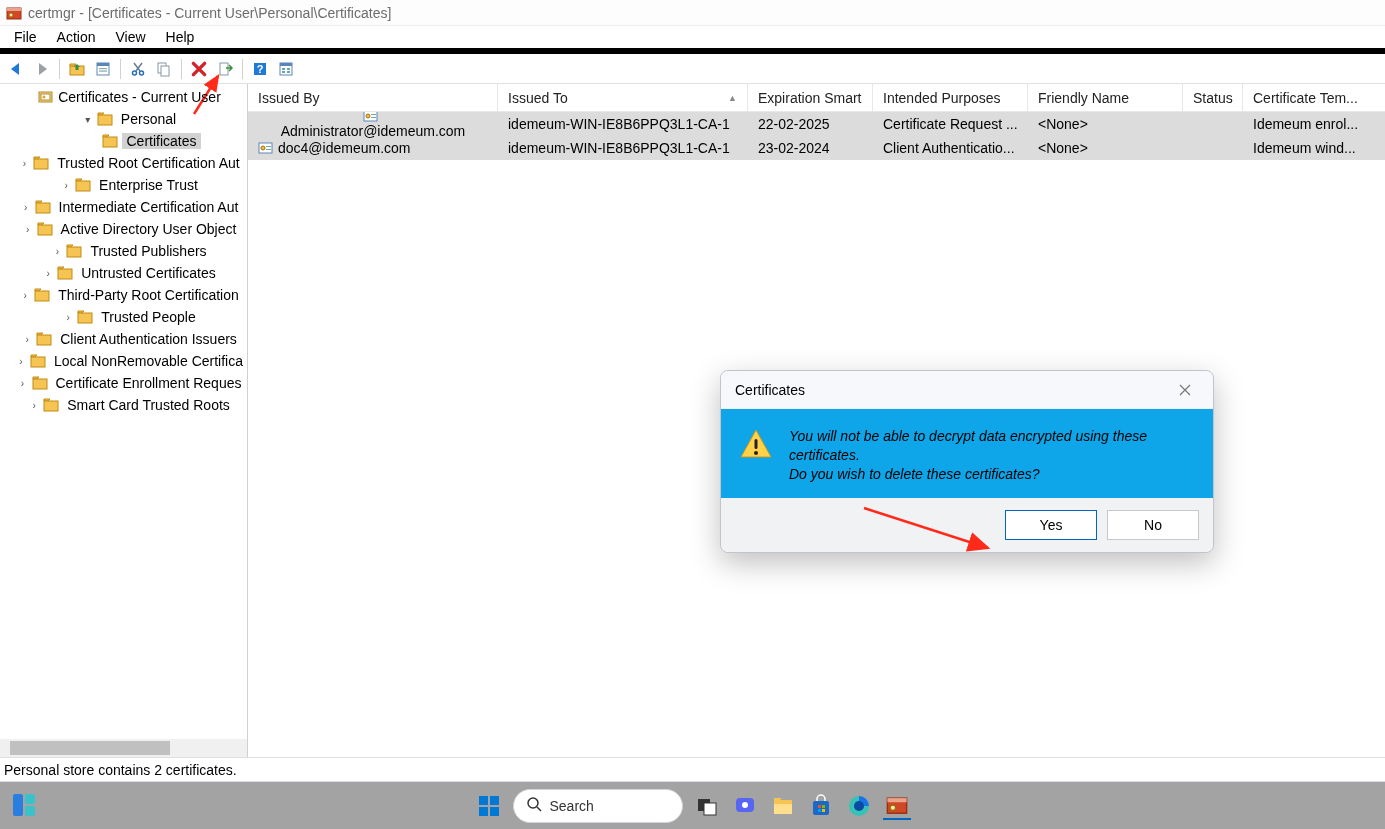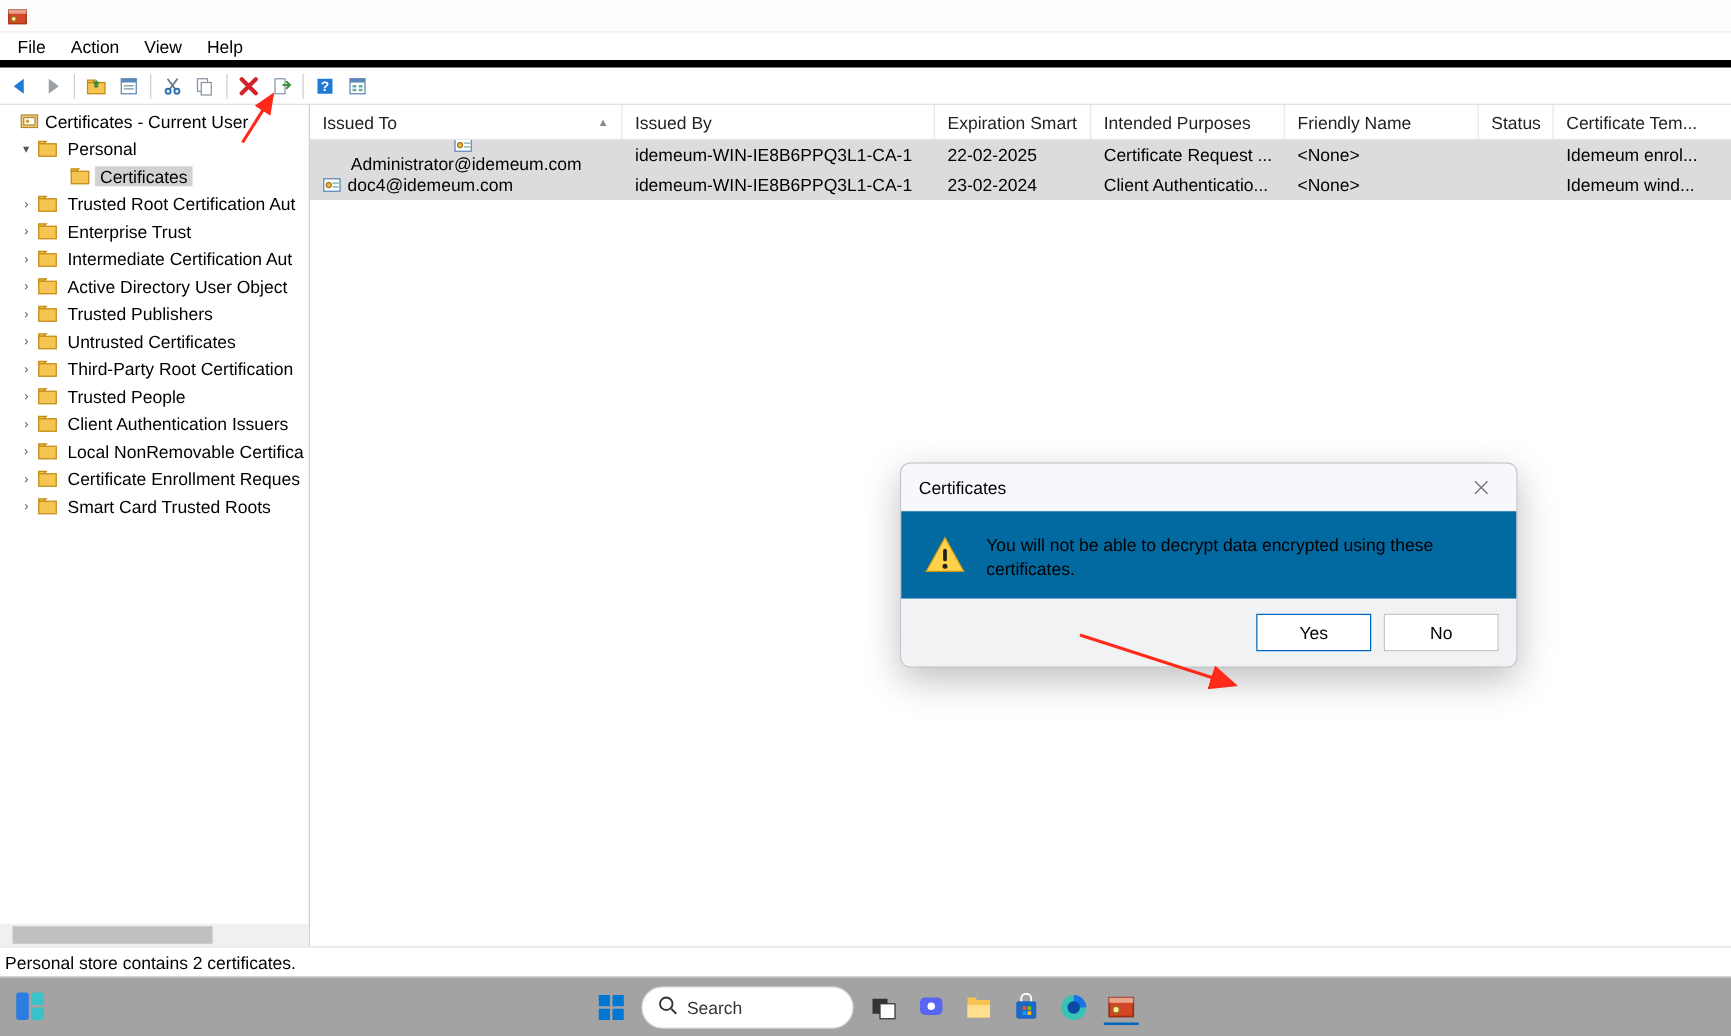--- a/index.html
+++ b/index.html
@@ -9,21 +9,21 @@
   .title-bar .icon { width:16px; height:16px; margin-right:6px;}
   .title-bar .title { color:#6c6c6c; font-size:14px;}
   .menu-bar { height:28px; display:flex; align-items:center; padding:0 4px; border-bottom:6px solid #000000;}
   .menu-bar .menu-item { padding:4px 10px; cursor:default;}
   .toolbar { height:30px; display:flex; align-items:center; padding:2px 4px; border-bottom:1px solid #e0e0e0; gap:2px;}
   .tool-sep { width:1px; height:20px; background:#d0d0d0; margin:0 3px; }
   .tool-btn { width:24px; height:24px; display:flex; align-items:center; justify-content:center; border:1px solid transparent; }
   .main { flex:1; display:flex; min-height:0;}
   .tree-pane { width:248px; border-right:1px solid #d0d0d0; overflow:hidden; display:flex; flex-direction:column; position:relative;}
   .tree-content {flex:1; overflow:hidden; padding-top:2px;}
-  .tree-row { display:flex; align-items:center; height:22px; white-space:nowrap; padding-left:2px;}
+  .tree-row { display:flex; align-items:center; height:22px; white-space:nowrap; padding-left:2px;justify-content:center;}
   .tree-row.depth0 { padding-left:2px;}
   .tree-row.depth1 { padding-left:14px;}
   .tree-row.depth2 { padding-left:40px;}
   .tree-row .expander { width:14px; display:flex; justify-content:center; color:#555; font-size:10px;}
   .tree-row .folder-icon { width:16px; height:14px; margin:0 4px 0 2px;}
   .tree-row .label { padding:0 4px;}
   .tree-row.selected .label { background:#d2d2d2;}
   .tree-hscroll { height:18px; background:#f0f0f0; display:flex; align-items:center;}
   .tree-hscroll .thumb { height:14px; background:#c0c0c0; width:160px; margin-left:10px;}
   .list-pane { flex:1; display:flex; flex-direction:column; min-width:0;}
@@ -33,21 +33,21 @@
   .list-row { display:flex; height:24px; align-items:center;}
   .list-row.selected { background:#dcdcdc;}
   .list-row .cell { padding:0 10px; overflow:hidden; text-overflow:ellipsis; white-space:nowrap; font-size:14px;}
   .cert-small-icon { width:16px; height:14px; margin-right:4px; flex-shrink:0;}
   .status-bar { height:24px; border-top:1px solid #e0e0e0; padding:2px 4px; font-size:14px; display:flex; align-items:center;}
   .taskbar { height:48px; background:#a3a3a3; display:flex; align-items:center; justify-content:center; gap:10px; border-top:1px solid #d8dde6;}
   .task-icon { width:28px; height:28px; display:flex; align-items:center; justify-content:center;}
   .search-pill { width:170px; height:34px; border:1px solid #d0d5dd; border-radius:17px; background:#fff; display:flex; align-items:center; padding:0 12px; gap:8px; font-size:14px; color:#333;}
   .dialog-overlay { position:absolute; left:720px; top:370px; width:494px; background:#fbfbfb; border:1px solid #c0c4cc; border-radius:8px; box-shadow: 0 10px 30px rgba(0,0,0,0.25);}
   .dialog-title { height:38px; display:flex; align-items:center; justify-content:space-between; padding:0 8px 0 14px; border-bottom:1px solid #eceef2; background:#f6f8fb; border-radius:8px 8px 0 0;}
-  .dialog-body { display:flex; padding:18px 18px 14px 18px; gap:16px; background:#0369a1;}
+  .dialog-body { display:flex; padding:18px 18px 14px 18px; gap:16px; background:#0ea5e9;font-style:italic;}
   .dialog-body .msg { font-size:14px; line-height:1.35;}
   .dialog-footer { background:#f1f2f4; padding:12px 14px; display:flex; justify-content:flex-end; gap:10px; border-radius:0 0 8px 8px;}
   .dlg-btn { width:92px; height:30px; background:#fff; border:1px solid #c6c8cc; font-size:14px; display:flex; align-items:center; justify-content:center;}
   .dlg-btn.primary { border:1px solid #0067c0; color:#000;}
   .close-x { width:40px; height:28px; display:flex; align-items:center; justify-content:center; color:#777; font-size:14px;}
   .arrow-annotation { position:absolute; pointer-events:none;}
   .col-sort-up { font-size:9px; color:#888; margin-left:auto;}
   .widgets-btn { position:absolute; left:6px; top:6px; width:36px; height:36px; display:flex; align-items:center; justify-content:center; border-radius:4px;}
   .taskbar-wrap { position:relative; width:100%; height:48px;}
 </style>
@@ -57,20 +57,21 @@
 <div class="window">
 
   <div class="title-bar">
     <span class="icon">
       <svg viewBox="0 0 16 16" width="16" height="16">
           <rect x="1" y="3" width="14" height="11" fill="#d24726" stroke="#9c2e10"></rect>
           <rect x="1" y="3" width="14" height="3" fill="#e8a38c"></rect>
           <circle cx="5" cy="10" r="2" fill="#ffe9a6" stroke="#9c6b12"></circle>
         </svg>
     </span>
+    <span class="title">certmgr - [Certificates - Current User\Personal\Certificates]</span>
   </div>
 
   <div class="menu-bar">
     <div class="menu-item">File</div>
     <div class="menu-item">Action</div>
     <div class="menu-item">View</div>
     <div class="menu-item">Help</div>
   </div>
 
   <div class="toolbar">
@@ -282,25 +283,25 @@
             <span class="label">Smart Card Trusted Roots</span>
           </div>
       </div>
       <div class="tree-hscroll">
           <div class="thumb"></div>
         </div>
     </div>
 
     <div class="list-pane">
       <div class="column-header">
+        <div class="col" style="width:250px">Issued By</div>
         <div class="col" style="width:250px">
             <span>Issued To</span>
             <span class="col-sort-up">▲</span>
           </div>
-        <div class="col" style="width:250px">Issued By</div>
         <div class="col" style="width:125px">Expiration Smart</div>
         <div class="col" style="width:155px">Intended Purposes</div>
         <div class="col" style="width:155px">Friendly Name</div>
         <div class="col" style="width:60px">Status</div>
         <div class="col" style="flex:1;border-right:none">Certificate Tem...</div>
       </div>
       <div class="list-rows">
         <div class="list-row selected">
           <div class="cell" style="width:250px; display:flex; align-items:center;flex-direction:column;">
             <span class="cert-small-icon"><svg width="16" height="14" viewBox="0 0 16 14">
@@ -425,20 +426,21 @@
     <div class="dialog-body">
       <span>
         <svg width="34" height="34" viewBox="0 0 34 34">
             <path d="M17 3 L32 30 L2 30 Z" fill="#ffd24a" stroke="#c8981a"></path>
             <rect x="15.5" y="12" width="3" height="10" rx="1.5" fill="#222"></rect>
             <circle cx="17" cy="26" r="2" fill="#222"></circle>
           </svg>
       </span>
       <div class="msg">
         <div>You will not be able to decrypt data encrypted using these certificates.</div>
+        <div>Do you wish to delete these certificates?</div>
       </div>
     </div>
     <div class="dialog-footer">
       <div class="dlg-btn primary">Yes</div>
       <div class="dlg-btn">No</div>
     </div>
   </div>
 
   <svg class="arrow-annotation" style="left:860px; top:500px;" width="140" height="60">
     <defs>

